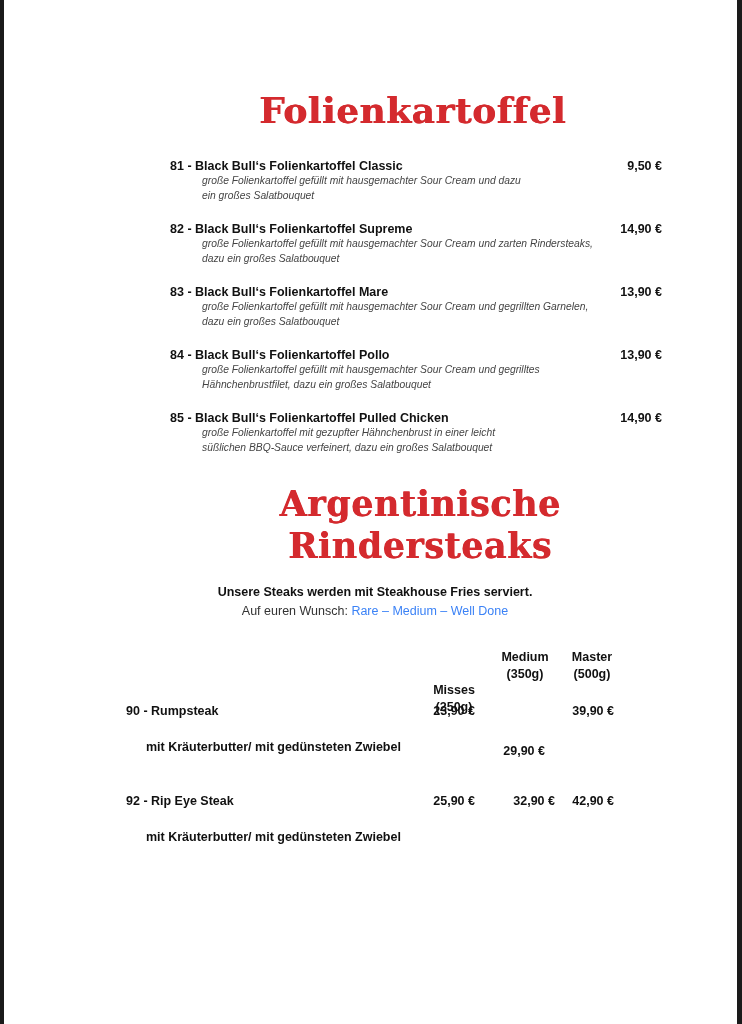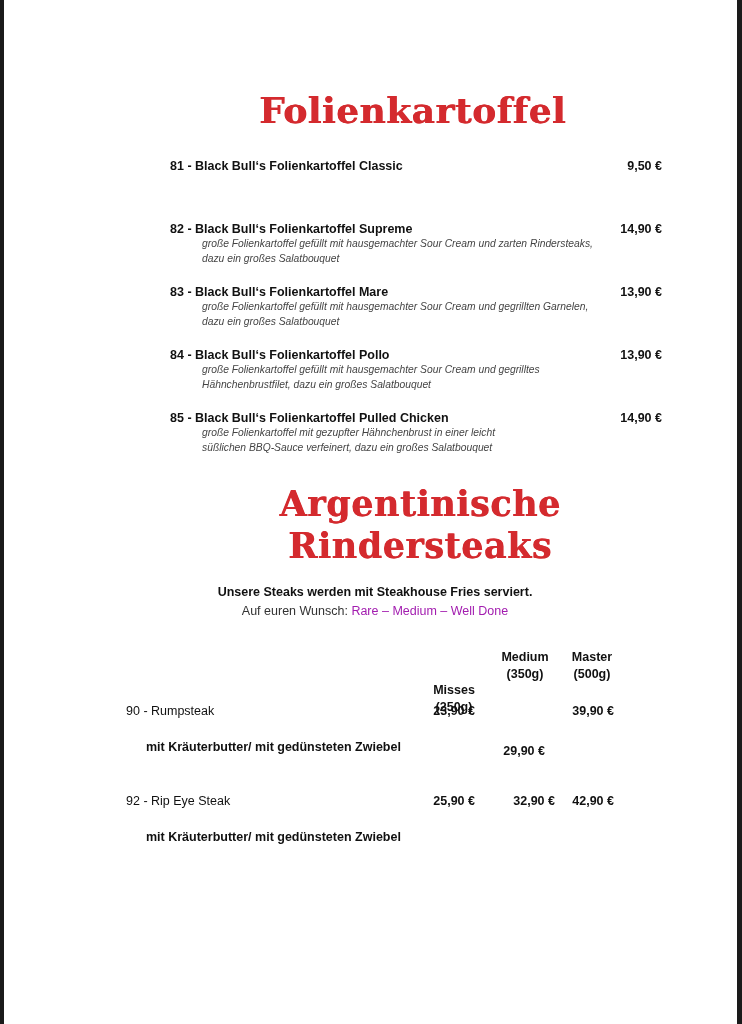--- a/index.html
+++ b/index.html
@@ -22,37 +22,41 @@
     transform: scaleY(1.0);
   }
   .item { position: absolute; left: 122px; width: 492px; margin-left: 44px; }
   .item .head { display: flex; justify-content: space-between; font-weight: bold; font-size: 12.5px; line-height: 16px; }
   .item .desc { padding-left: 32px; font-style: italic; color: #444; font-size: 10.3px; line-height: 14.5px; }
   .title2 {
     position: absolute; top: 483px; left: 0; width: 752px; font-size: 35px; line-height: 42px;
   }
   .subtitle { position: absolute; top: 584px; left: 0; width: 742px; text-align: center; font-weight: bold; font-size: 12.5px; line-height: 16px; }
   .subtitle2 { position: absolute; top: 603px; left: 0; width: 742px; text-align: center; font-size: 12.5px; line-height: 16px; color: #333; }
-  .subtitle2 .red { color: #a21caf; }
+  .subtitle2 .red { color: #3b82f6; }
   .col { position: absolute; font-weight: bold; font-size: 12.5px; line-height: 17px; text-align: center; width: 70px; }
-  .steak-name { position: absolute; left: 122px; font-weight: normal; font-size: 12.5px; line-height: 16px; }
+  .steak-name { position: absolute; left: 122px; font-weight: bold; font-size: 12.5px; line-height: 16px; }
   .price { position: absolute; font-weight: bold; font-size: 12.5px; line-height: 16px; text-align: right; width: 70px; }
   .note { position: absolute; left: 142px; font-weight: bold; font-size: 12.5px; line-height: 16px; }
 </style>
 </head>
 <body>
 
 <div class="page">
 
   <div class="western title1">Folienkartoffel</div>
 
   <div class="item" style="top:158px">
     <div class="head">
         <span>81 - Black Bull‘s Folienkartoffel Classic</span>
         <span>9,50 €</span>
+      </div>
+    <div class="desc">
+        <div>große Folienkartoffel gefüllt mit hausgemachter Sour Cream und dazu</div>
+        <div>ein großes Salatbouquet</div>
       </div>
   </div>
 
   <div class="item" style="top:221px">
     <div class="head">
         <span>82 - Black Bull‘s Folienkartoffel Supreme</span>
         <span>14,90 €</span>
       </div>
     <div class="desc">
         <div>große Folienkartoffel gefüllt mit hausgemachter Sour Cream und zarten Rindersteaks,</div>

